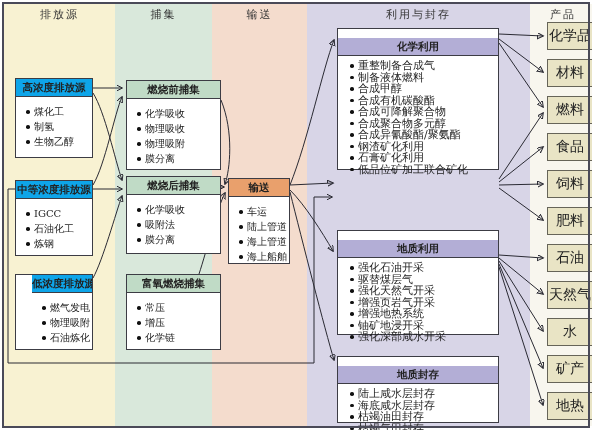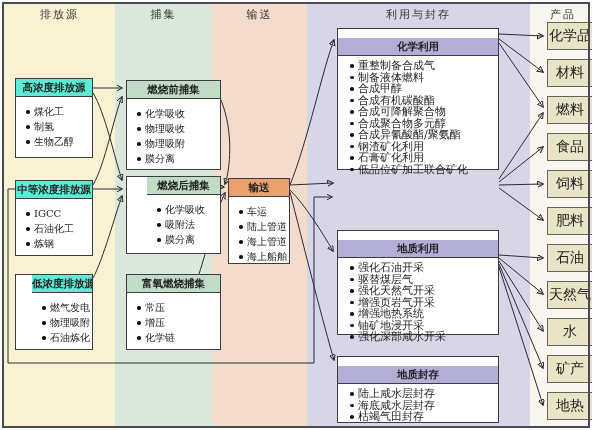--- a/index.html
+++ b/index.html
@@ -15,37 +15,37 @@
   .col-label{position:absolute;top:7px;height:14px;font-size:11px;letter-spacing:2px;
              color:#333;text-align:center;white-space:nowrap;}
   #lbl-emission{left:4px;width:111px;}
   #lbl-capture{left:115px;width:97px;}
   #lbl-transport{left:212px;width:95px;}
   #lbl-utilization{left:307px;width:223px;}
   #lbl-products{left:530px;width:66px;}
   .node{position:absolute;border:1px solid #3c3c44;background:#fff;box-sizing:border-box;}
   .node-header{height:17px;line-height:17px;text-align:center;font-size:10.5px;font-weight:600;
                color:#222;border-bottom:1px solid #3c3c44;white-space:nowrap;overflow:hidden;}
-  .hdr-yellow{background:#5eead4;}
+  .hdr-yellow{background:#0ea5e9;}
   .hdr-green{background:#c0dbc6;}
   .hdr-orange{background:#e9a06c;}
   .hdr-purple{background:#b3aed6;margin-top:9px;}
   .node ul{list-style:none;margin:0;padding:7px 2px 3px 10px;}
   .node li{position:relative;padding-left:8px;font-size:10px;line-height:15px;
            color:#1d1d1d;white-space:nowrap;}
   .node li::before{content:"";position:absolute;left:0;top:6px;width:3.5px;height:3.5px;
                    border-radius:50%;background:#111;}
   .dense ul{padding:4px 2px 2px 12px;}
   .dense li{font-size:11px;line-height:11.5px;}
   .dense li::before{top:4px;}
   #box-high-conc{left:15px;top:78px;width:78px;height:80px;}
   #box-mid-conc{left:15px;top:180px;width:78px;height:76px;}
   #box-low-conc{left:15px;top:274px;width:78px;height:76px;padding-left:16px;}
   #box-pre-combustion{left:126px;top:80px;width:95px;height:90px;font-family:Liberation Serif, serif;}
-  #box-post-combustion{left:126px;top:176px;width:95px;height:78px;padding-left:20px;}
+  #box-post-combustion{left:126px;top:176px;width:95px;height:78px;}
   #box-oxyfuel{left:126px;top:274px;width:95px;height:76px;}
   #box-transport{left:228px;top:178px;width:62px;height:86px;}
   #box-chemical{left:337px;top:28px;width:162px;height:142px;}
   #box-biological{left:337px;top:174px;width:162px;height:67px;}
   #box-geo-util{left:337px;top:230px;width:162px;height:105px;}
   #box-geo-storage{left:337px;top:356px;width:162px;height:67px;}
   .product{position:absolute;left:547px;width:46px;height:28px;background:#e9e4c5;
            border:1px solid #666458;box-sizing:border-box;display:flex;align-items:center;
            justify-content:center;font-size:14px;color:#222;white-space:nowrap;}
   #edges{position:absolute;left:0;top:0;pointer-events:none;}
@@ -183,20 +183,21 @@
         <li>增强地热系统</li>
         <li>铀矿地浸开采</li>
         <li>强化深部咸水开采</li>
       </ul>
   </div>
   <div class="node dense" id="box-geo-storage">
     <div class="node-header hdr-purple">地质封存</div>
     <ul>
         <li>陆上咸水层封存</li>
         <li>海底咸水层封存</li>
+        <li>枯竭油田封存</li>
         <li>枯竭气田封存</li>
       </ul>
   </div>
 
   <div class="product" style="top:22px">化学品</div>
   <div class="product" style="top:59px">材料</div>
   <div class="product" style="top:96px">燃料</div>
   <div class="product" style="top:133px">食品</div>
   <div class="product" style="top:170px">饲料</div>
   <div class="product" style="top:207px">肥料</div>

